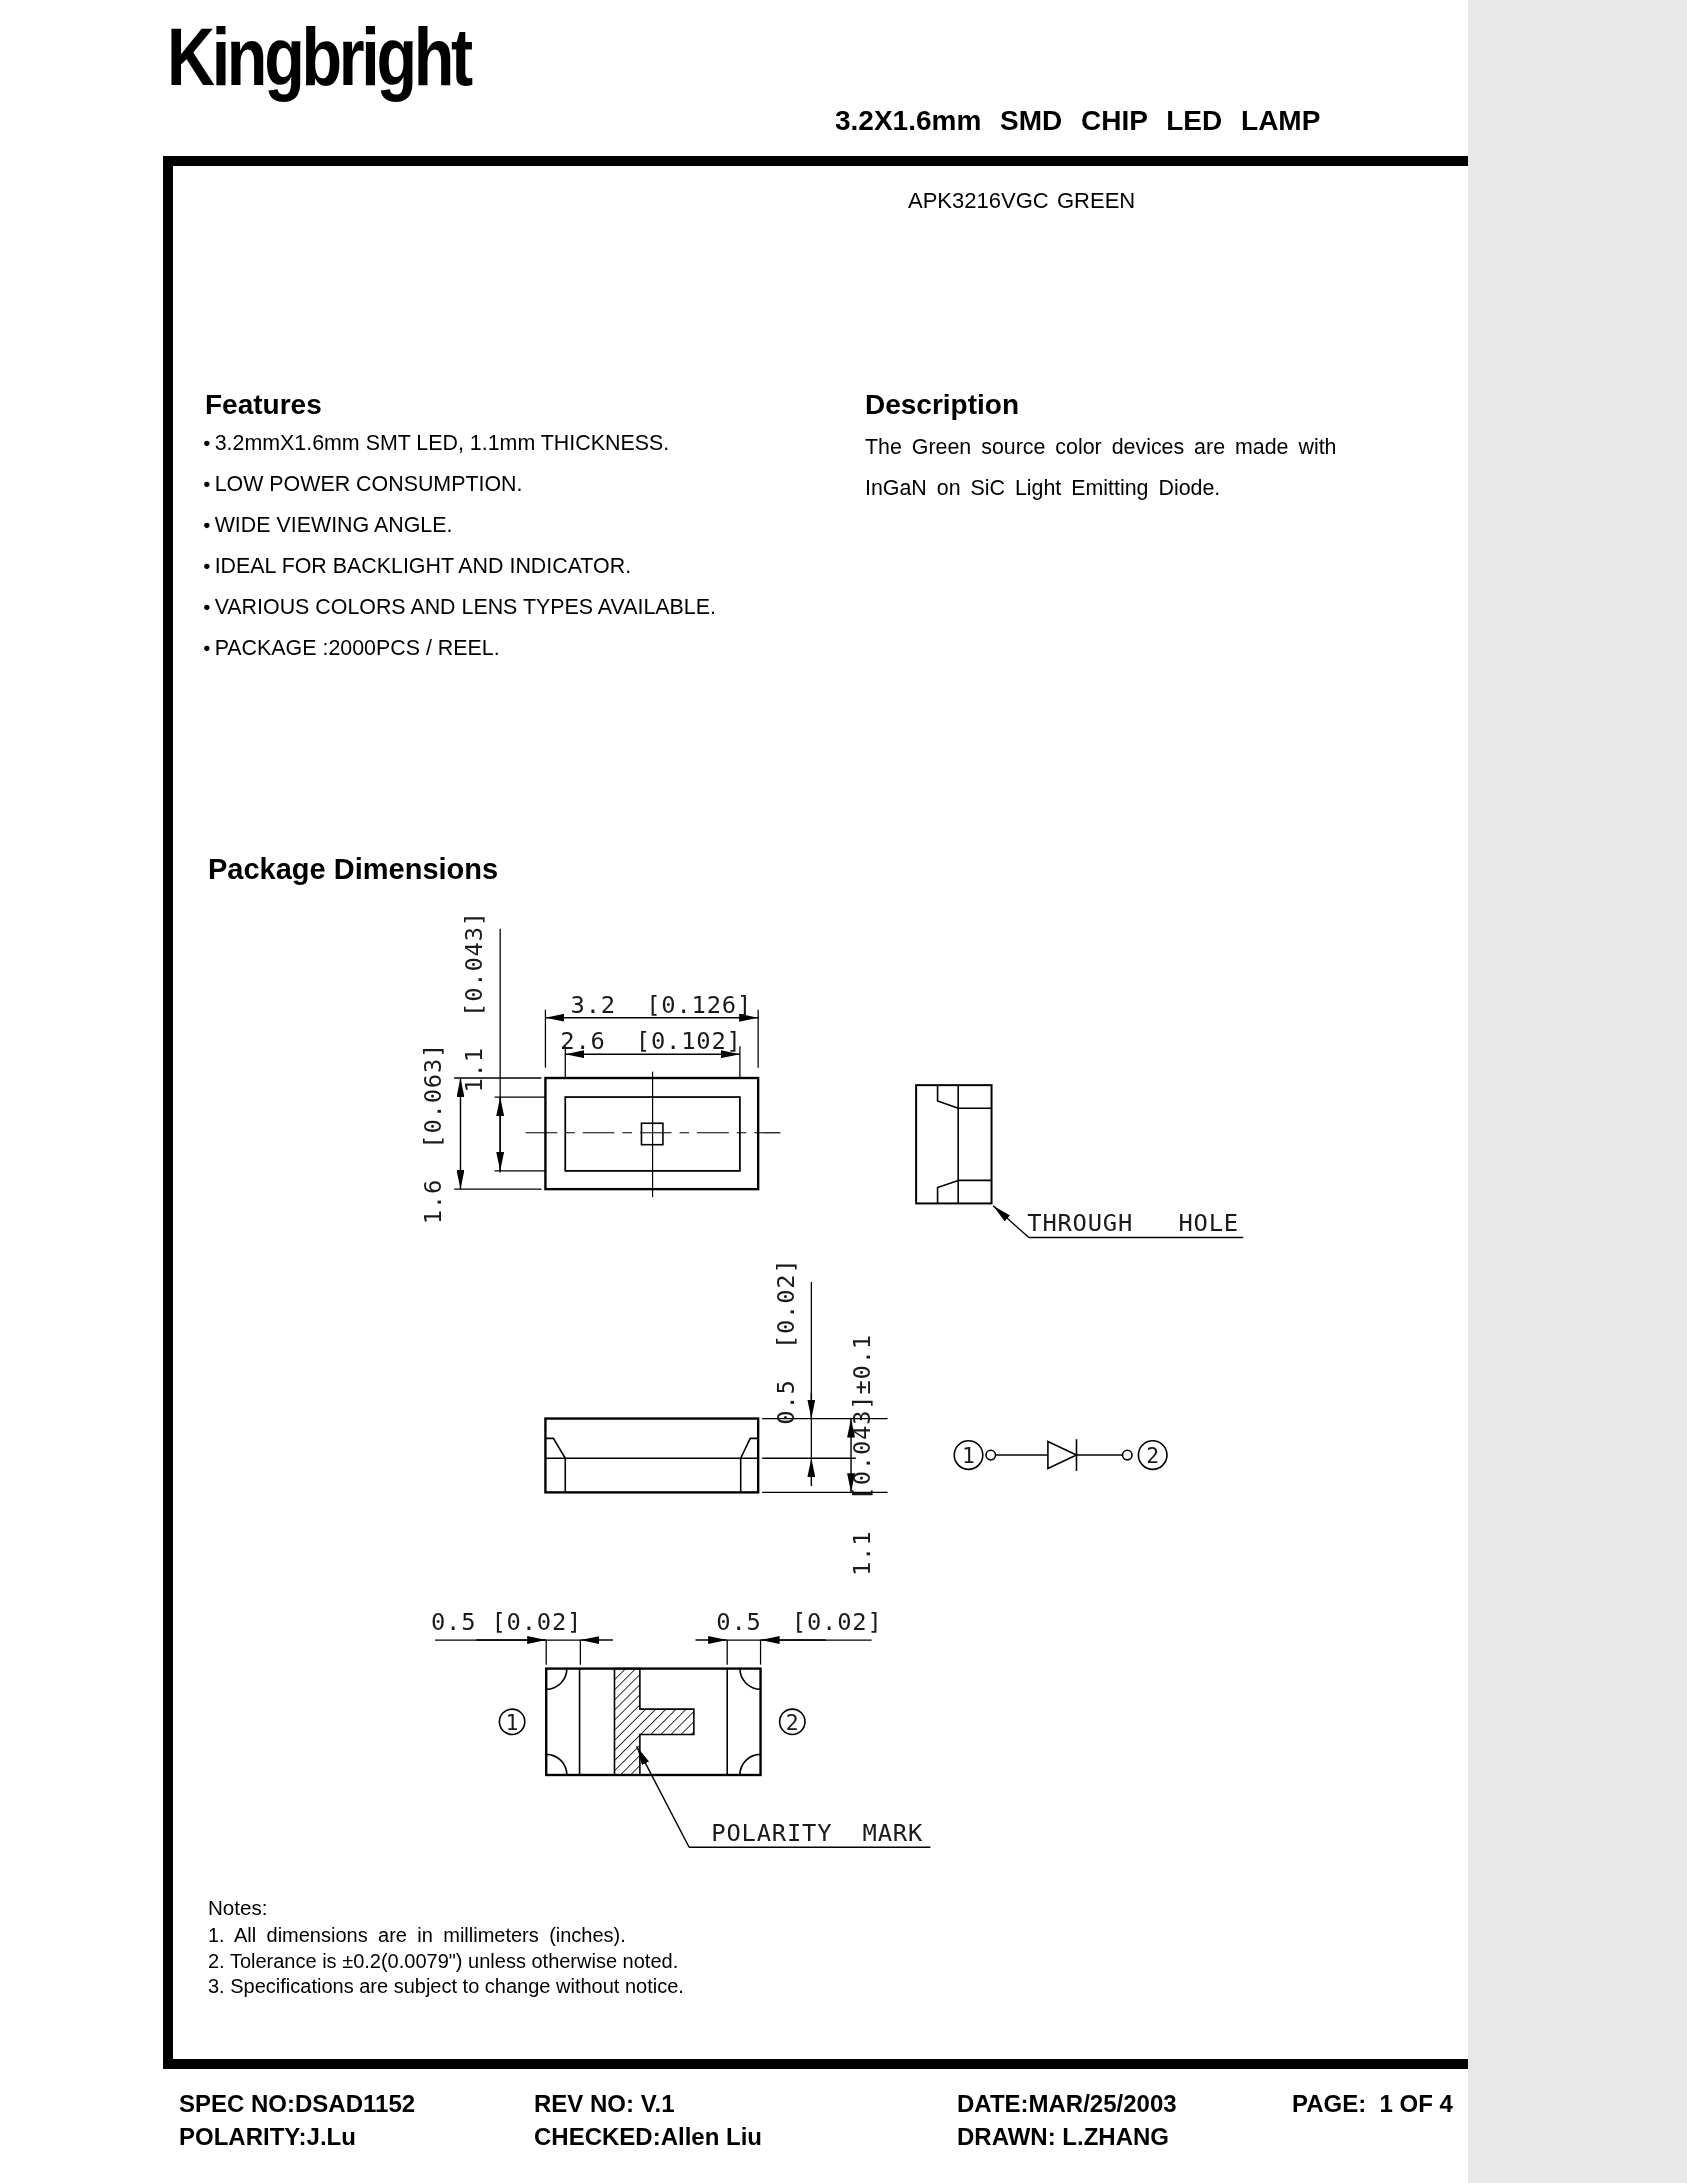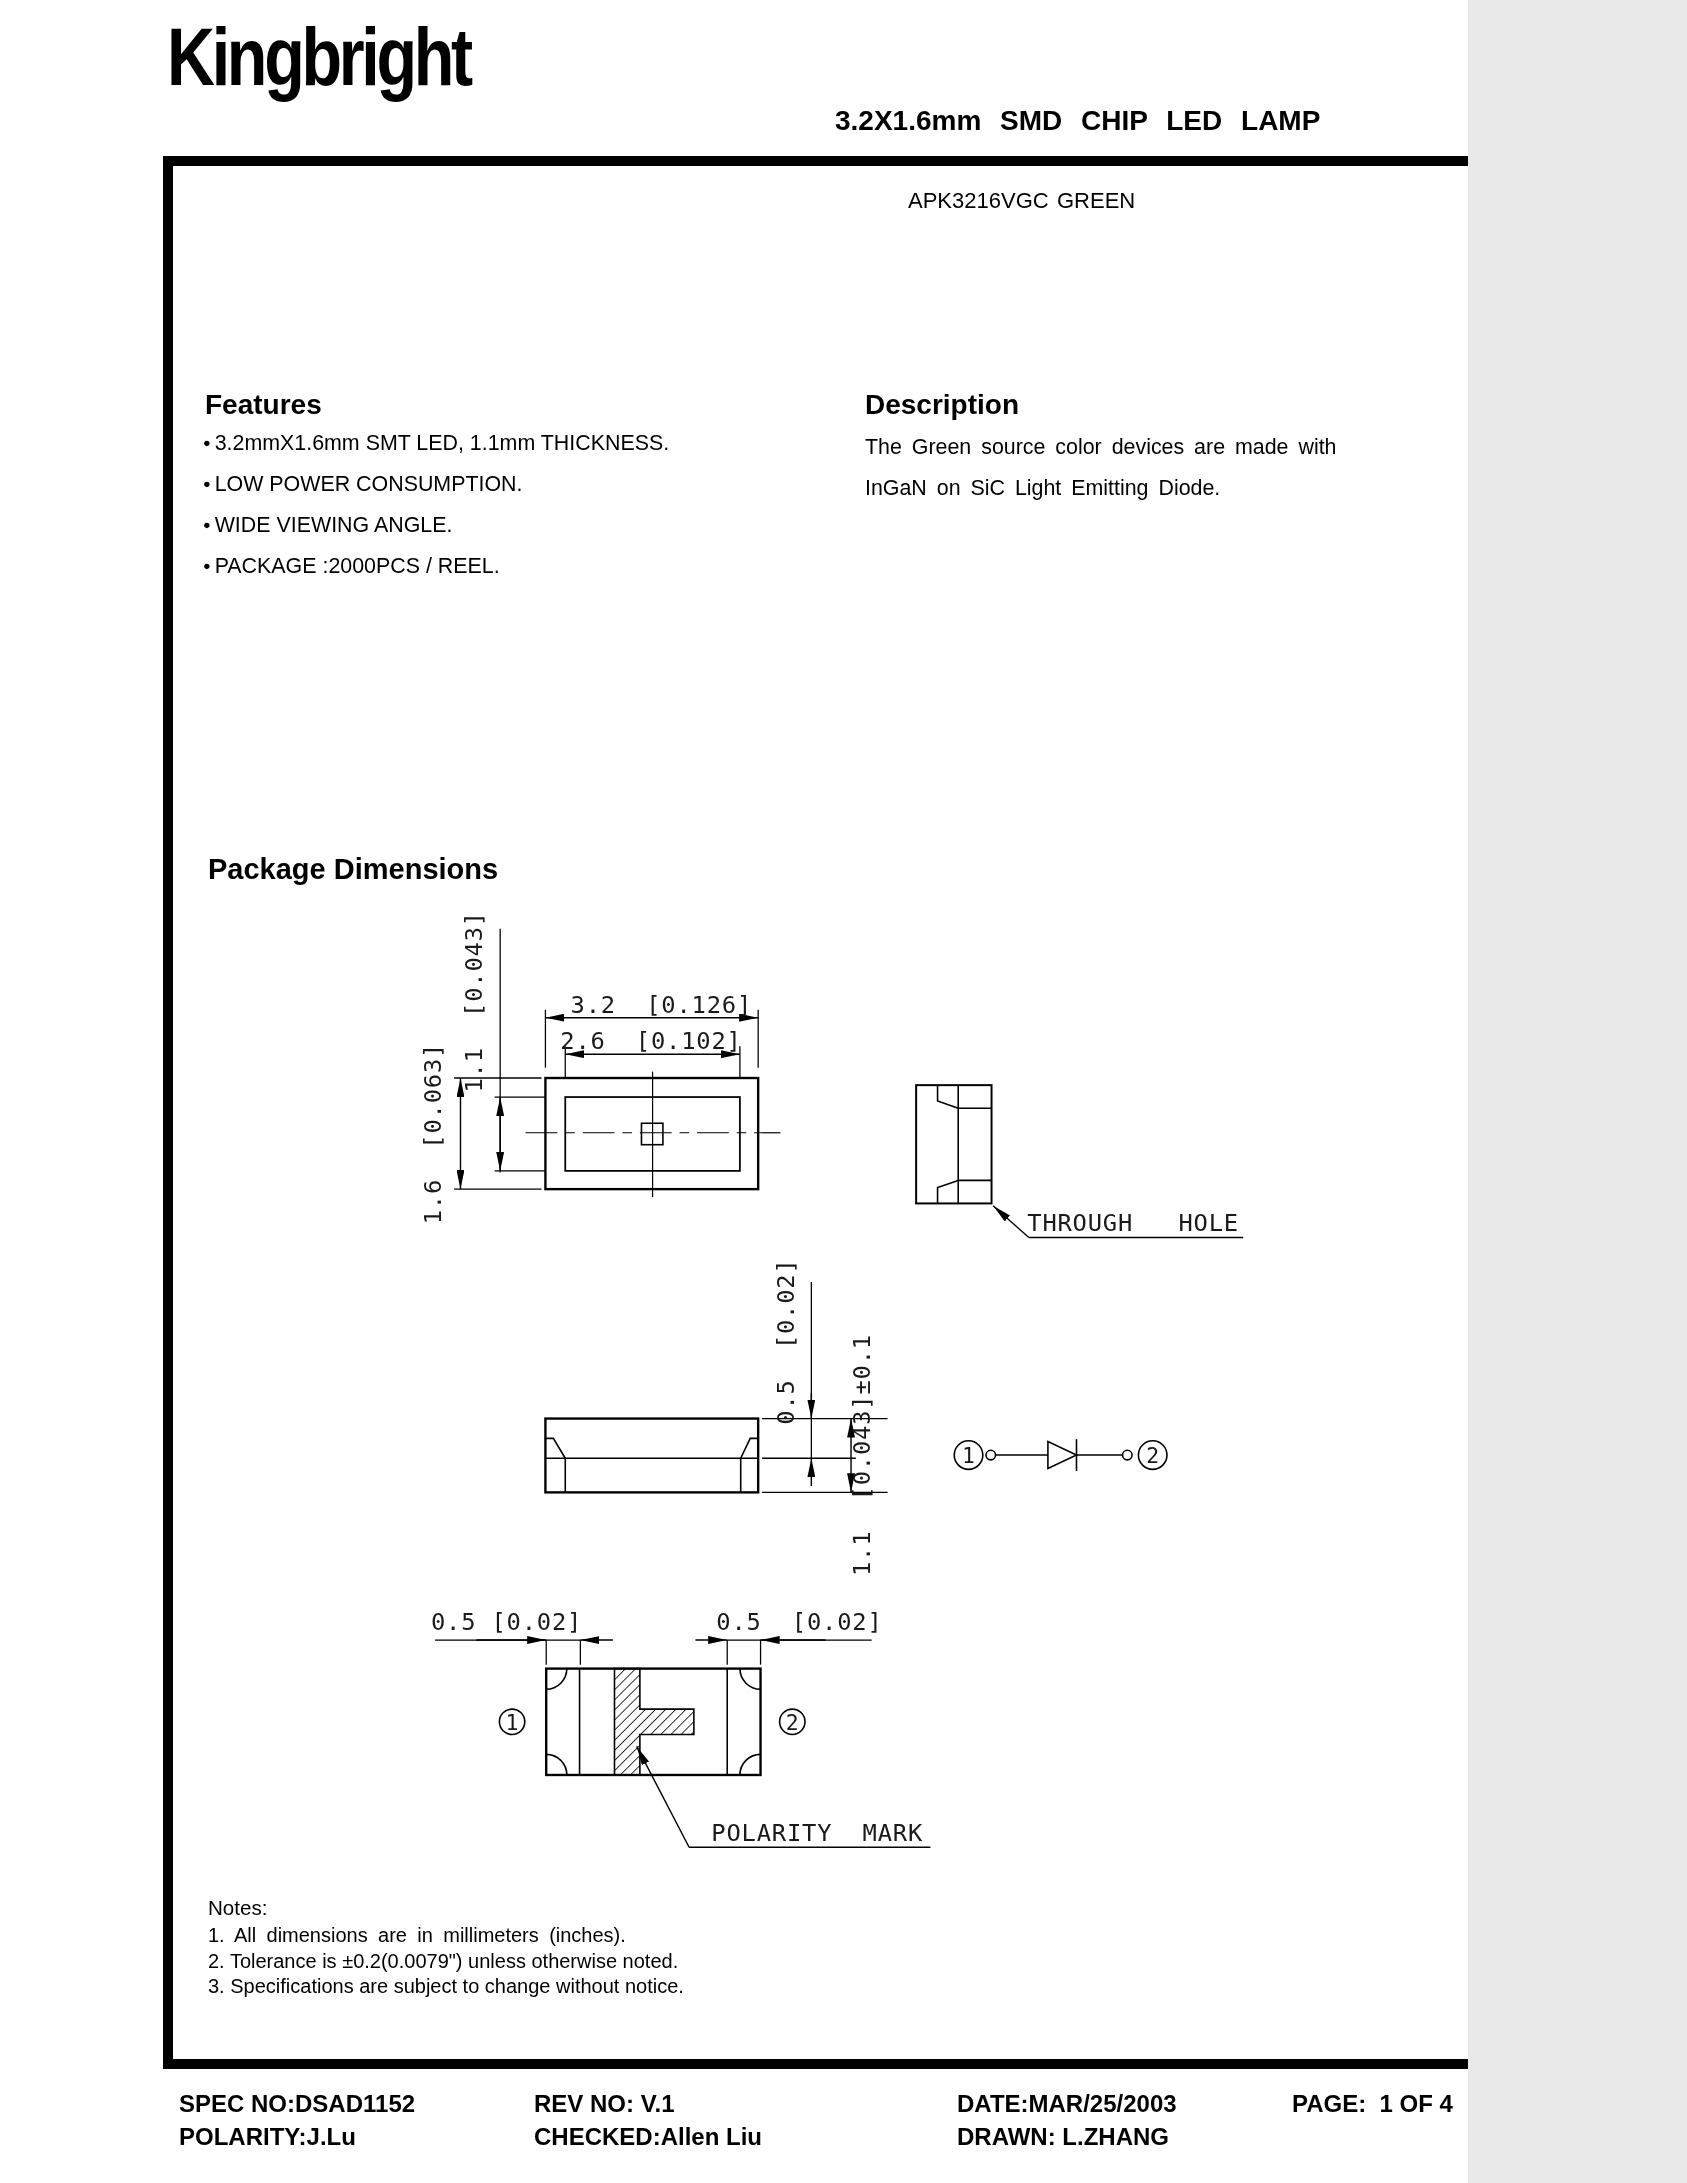--- a/index.html
+++ b/index.html
@@ -48,20 +48,22 @@
   <div class="abs main-box"></div>
 
   <span class="abs part-line part-number">APK3216VGC</span>
   <span class="abs part-line part-color">GREEN</span>
 
   <div class="abs sec-head features-head">Features</div>
   <div class="abs feature-list">
     <div class="feature-item"><span class="bullet">●</span><span>3.2mmX1.6mm SMT LED, 1.1mm THICKNESS.</span></div>
     <div class="feature-item"><span class="bullet">●</span><span>LOW POWER CONSUMPTION.</span></div>
     <div class="feature-item"><span class="bullet">●</span><span>WIDE VIEWING ANGLE.</span></div>
+    <div class="feature-item"><span class="bullet">●</span><span>IDEAL FOR BACKLIGHT AND INDICATOR.</span></div>
+    <div class="feature-item"><span class="bullet">●</span><span>VARIOUS COLORS AND LENS TYPES AVAILABLE.</span></div>
     <div class="feature-item"><span class="bullet">●</span><span>PACKAGE :2000PCS / REEL.</span></div>
   </div>
 
   <div class="abs sec-head desc-head">Description</div>
   <div class="abs desc-line desc-l1">The Green source color devices are made with</div>
   <div class="abs desc-line desc-l2">InGaN on SiC Light Emitting Diode.</div>
 
   <div class="abs sec-head pkg-head">Package Dimensions</div>
 
   <svg class="abs drawing" width="1687" height="2183" viewBox="0 0 2125 2750">

